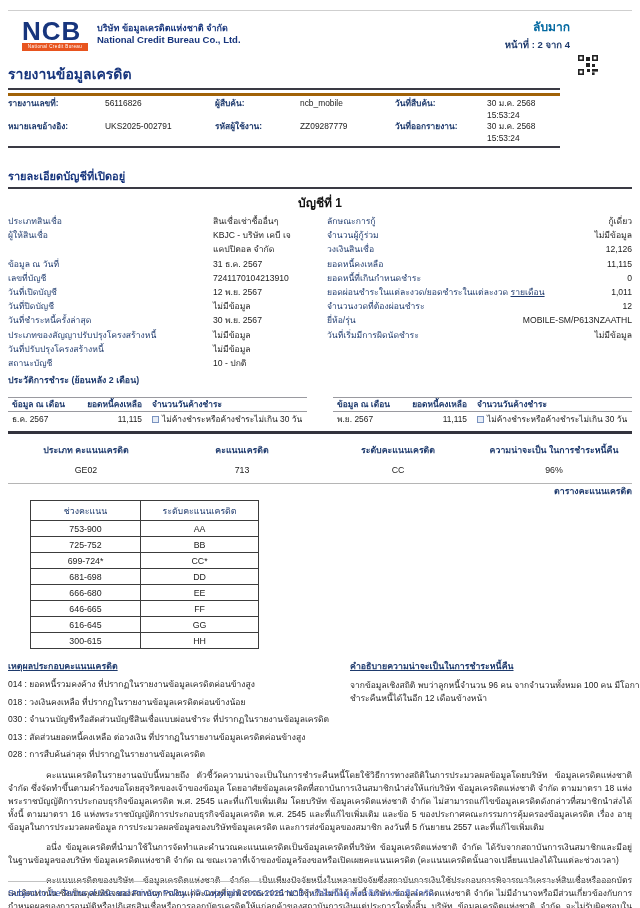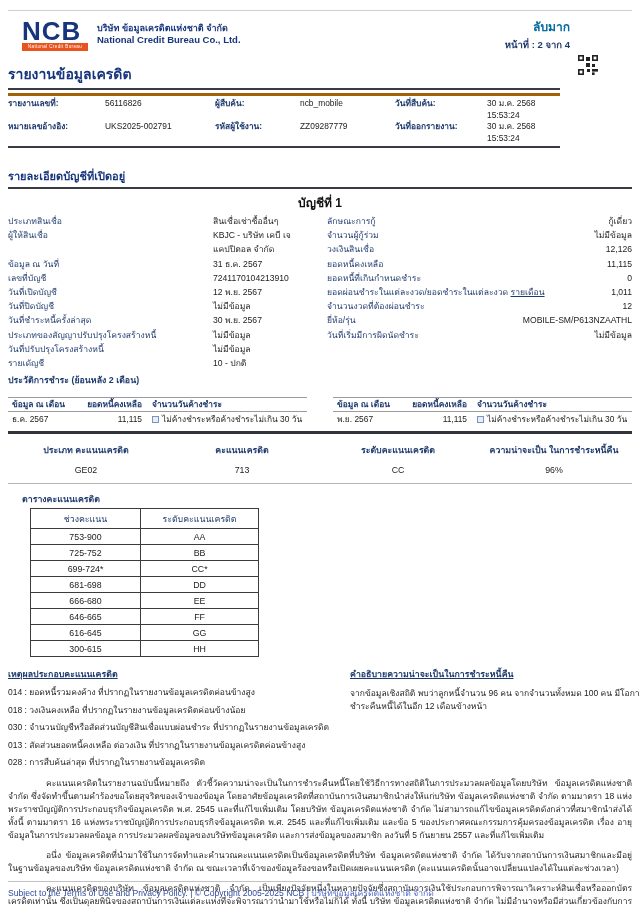--- a/index.html
+++ b/index.html
@@ -66,21 +66,21 @@
   .thick-rule { border-top:3px solid #33333d; margin-top:5px; }
 
   
   .sum { display:flex; text-align:center; padding:9px 0 2px 0; }
   .sum > div { flex:1; }
   .sum-label { color:#1e3a6d; font-weight:bold; font-size:8.8px; }
   .sum-val { font-size:8.8px; color:#222; margin-top:8px; }
   .sum-rule { border-top:1px solid #b5b5b5; margin-top:6px; }
 
   
-  .st-title { color:#1e3a6d; font-weight:bold; font-size:8.8px; margin:8px 0 2px 14px; }
+  .st-title { color:#1e3a6d; font-weight:bold; font-size:8.8px; margin:0 0 2px 14px;text-align:right; }
   table.score { border-collapse:collapse; margin-left:22px; }
   table.score th, table.score td { border:1.5px solid #3c3c3c; font-size:8.8px;
     text-align:center; padding:2.5px 4px; }
   table.score th { color:#1e3a6d; font-weight:normal; width:110px; }
   table.score th:last-child { width:118px; }
   table.score td { color:#222; }
 
   
   .bottom-cols { display:flex; margin-top:10px; }
   .reasons { flex:0 0 330px; }
@@ -197,21 +197,21 @@
         </div>
       <div class="frow">
           <span class="flabel">ประเภทของสัญญาปรับปรุงโครงสร้างหนี้</span>
           <span class="fval">ไม่มีข้อมูล</span>
         </div>
       <div class="frow">
           <span class="flabel">วันที่ปรับปรุงโครงสร้างหนี้</span>
           <span class="fval">ไม่มีข้อมูล</span>
         </div>
       <div class="frow">
-          <span class="flabel">รายเดัญชี</span>
+          <span class="flabel">สถานะบัญชี</span>
           <span class="fval">10 - ปกติ</span>
         </div>
     </div>
     <div class="acct-col acct-right">
       <div class="frow">
           <span class="flabel">ลักษณะการกู้</span>
           <span class="fval">กู้เดี่ยว</span>
         </div>
       <div class="frow">
           <span class="flabel">จำนวนผู้กู้ร่วม</span>

